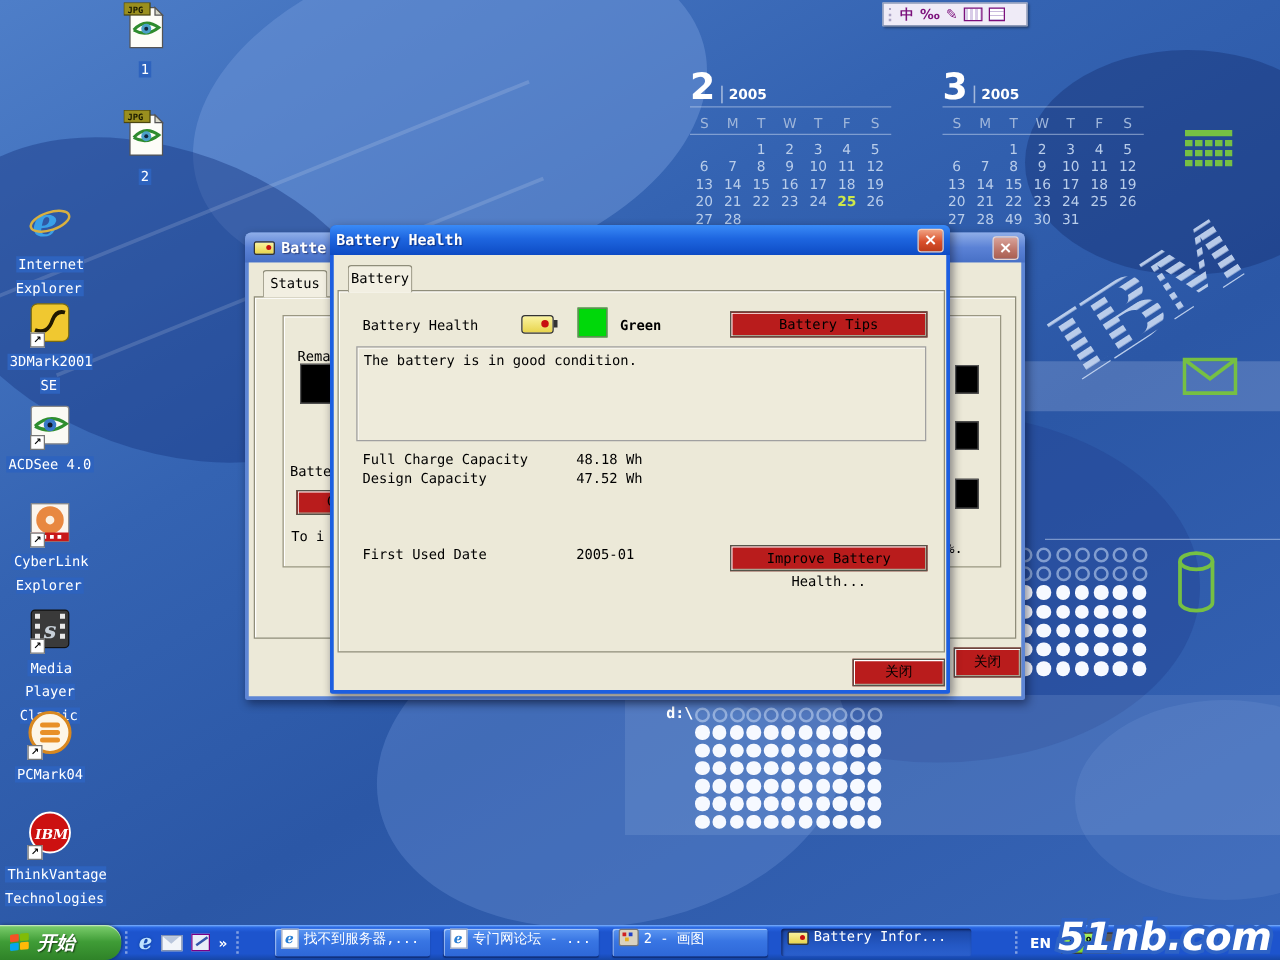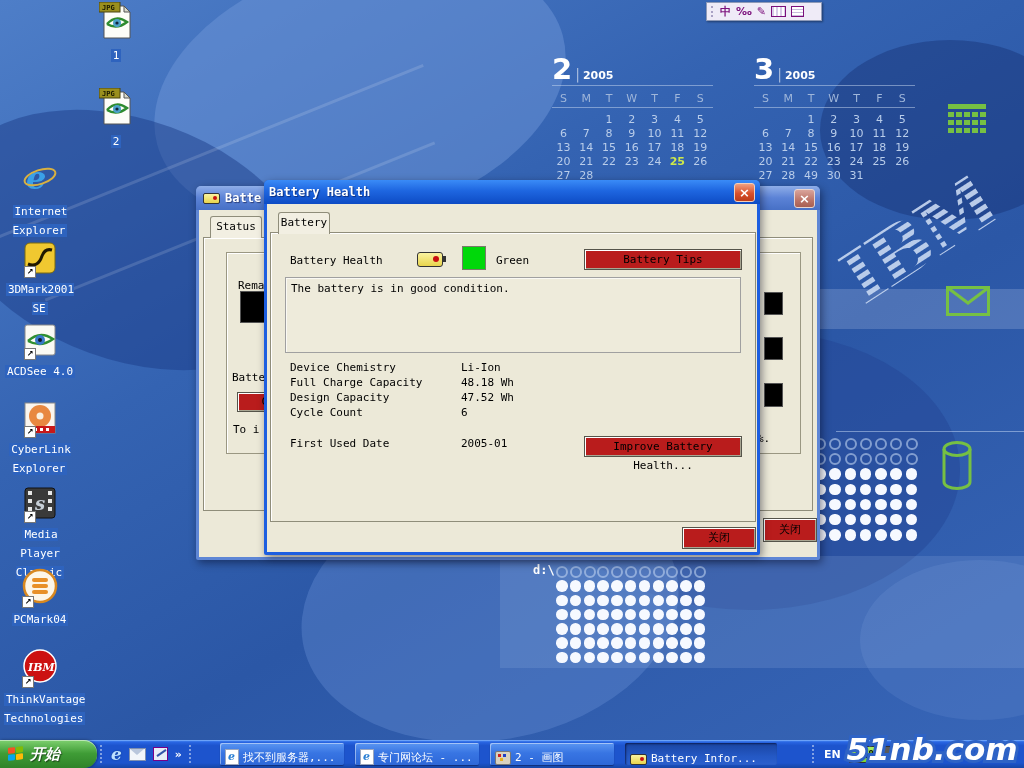--- a/index.html
+++ b/index.html
@@ -111,21 +111,21 @@
   .grip{width:2px;height:18px;border-left:2px dotted rgba(255,255,255,.45);}
   .ql-ic{display:inline-block;}
   .ic-ie-e{color:#BFE2FF;font:bold italic 17px/17px "DejaVu Serif",serif;text-shadow:0 0 2px #0A3C8C;}
   .ic-mail{width:15px;height:11px;background:#F2F5FA;border:1px solid #8090B0;position:relative;}
   .ic-mail:after{content:"";position:absolute;left:0;top:0;border-left:7px solid transparent;
     border-right:7px solid transparent;border-top:6px solid #B9C6DC;}
   .ic-desk{width:13px;height:12px;background:#E8EEF8;border:1px solid #708;position:relative;}
   .ic-desk:after{content:"";position:absolute;left:2px;top:4px;width:11px;height:2px;background:#3355AA;transform:rotate(-35deg);}
   .chevron{color:#fff;font:bold 11px "DejaVu Sans",sans-serif;}
   #taskbar-tasks{position:absolute;left:220px;top:3px;height:22px;display:flex;gap:11px;}
-  .task-btn{width:124px;height:22px;border-radius:2px;display:flex;align-items:flex-end;gap:4px;padding:0 5px;box-sizing:border-box;
+  .task-btn{width:124px;height:22px;border-radius:2px;display:flex;align-items:flex-start;gap:4px;padding:0 5px;box-sizing:border-box;
     background:linear-gradient(180deg,#5B96F2 0%,#3875E3 45%,#2E68D8 100%);
     box-shadow:inset 1px 1px 0 rgba(255,255,255,.45),0 1px 1px rgba(0,0,20,.4);}
   .task-active{width:152px;background:linear-gradient(180deg,#1A45A2 0%,#2458C4 60%,#2B60CE 100%);
     box-shadow:inset 1px 1px 2px rgba(0,0,30,.6);}
   .task-tx{color:#fff;font:11px "DejaVu Sans Mono",monospace;white-space:nowrap;overflow:hidden;}
   .task-ic{flex:none;display:inline-block;}
   .ic-ie-page{width:12px;height:14px;background:#fff;border:1px solid #9AA6BE;position:relative;}
   .ic-ie-page:after{content:"e";position:absolute;left:2px;top:0px;color:#2A7FD4;font:bold italic 11px/13px "DejaVu Serif",serif;}
   .ic-paint{width:14px;height:12px;background:#D9D2C0;border:1px solid #777;position:relative;border-radius:2px;}
   .ic-paint:after{content:"";position:absolute;left:2px;top:2px;width:3px;height:3px;background:#D02020;
@@ -538,45 +538,37 @@
     </div>
     <div class="win-body">
       <div class="tab" style="left:11px;top:8px;width:50px;height:21px;">
         <span>Battery</span>
       </div>
       <div class="tabpage" style="left:3px;top:28px;width:484px;height:288px;"></div>
 
       <span class="lbl" style="left:23px;top:50px;">Battery Health</span>
       <span class="batt-ic" style="left:150px;top:48px;"></span>
       <span id="green-square" style="left:195px;top:42px;"></span>
-      <span class="lbl" style="left:229px;top:50px;">Green</span>
+      <span class="lbl" style="left:229px;top:50px;font-weight:bold;">Green</span>
       <div class="btn3d" style="left:317px;top:45px;width:158px;height:21px;line-height:19px;">
         <span>Battery Tips</span>
       </div>
 
       <div id="cond-box" style="left:18px;top:73px;">
         <span class="lbl">The battery is in good condition.</span>
       </div>
 
       <div style="position:absolute;left:23px;top:157px;">
-          <div class="spec-row">
-            <span class="spec-label">Device Chemistry</span>
-            <span class="spec-value">Li-Ion</span>
-          </div>
           <div class="spec-row">
             <span class="spec-label">Full Charge Capacity</span>
             <span class="spec-value">48.18 Wh</span>
           </div>
           <div class="spec-row">
             <span class="spec-label">Design Capacity</span>
             <span class="spec-value">47.52 Wh</span>
-          </div>
-          <div class="spec-row">
-            <span class="spec-label">Cycle Count</span>
-            <span class="spec-value">6</span>
           </div>
         </div>
 
       <div class="spec-row" style="position:absolute;left:23px;top:233px;">
         <span class="spec-label">First Used Date</span>
         <span class="spec-value">2005-01</span>
       </div>
       <div class="btn3d" style="left:317px;top:232px;width:158px;height:21px;line-height:19px;">
         <span>Improve Battery Health...</span>
       </div>

